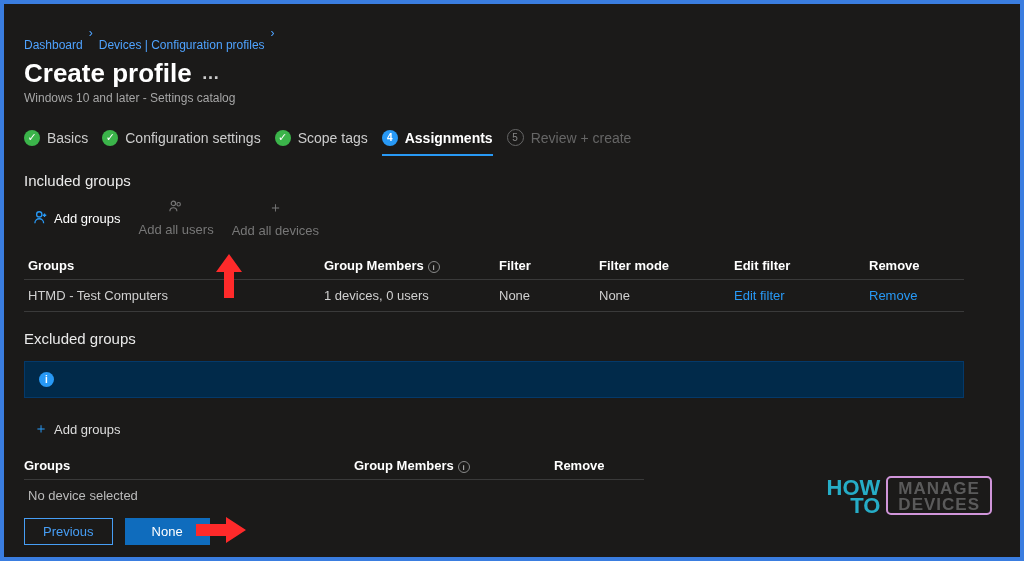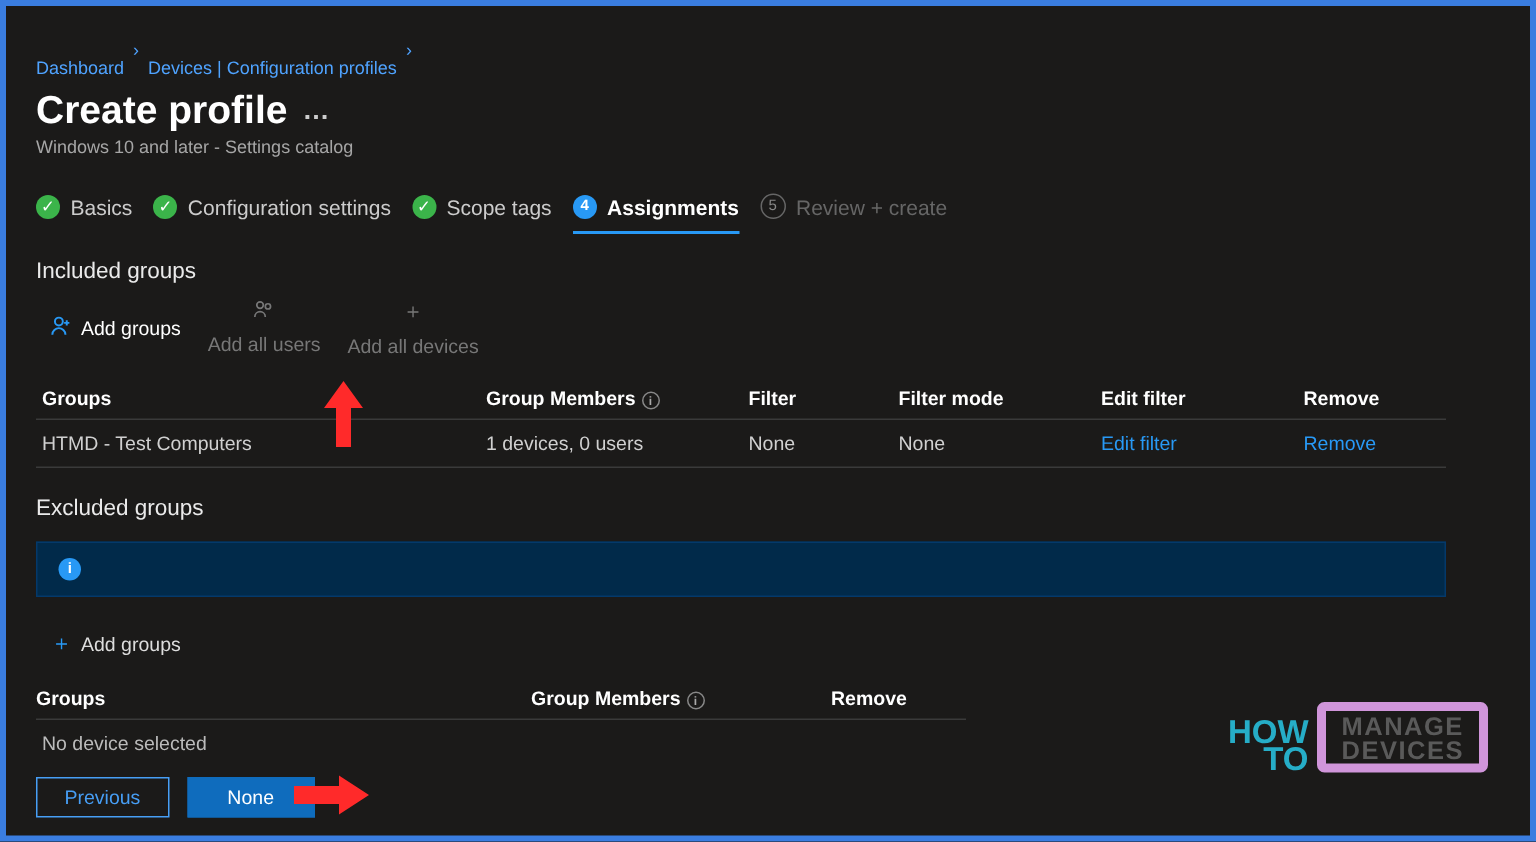--- a/index.html
+++ b/index.html
@@ -81,21 +81,21 @@
 
   
   .arrow-up { position:absolute; left:208px; top:250px; }
   .arrow-right { position:absolute; left:190px; bottom:12px; }
 
   
   .watermark { position:absolute; right:28px; bottom:42px; display:flex; align-items:flex-end; gap:6px; opacity:0.85;}
   .wm-how { text-align:right; line-height:0.82;}
   .wm-how .wm1 { font-size:22px; font-weight:800; color:#28c7e6; display:block; font-family: Arial Black, Arial;}
   .wm-how .wm2 { font-size:22px; font-weight:800; color:#28c7e6; display:block; font-family: Arial Black, Arial;}
-  .wm-box { border:6px solid #f0abfc; border-radius:5px; padding:3px 10px 1px 10px; line-height:0.9;}
+  .wm-box { border:2px solid #f0abfc; border-radius:5px; padding:3px 10px 1px 10px; line-height:0.9;}
   .wm-box span { display:block; color:#666; font-size:17px; font-weight:800; letter-spacing:1px; font-family: Arial Black, Arial;}
 </style>
 </head>
 <body>
 
 <div class="page">
   <div class="breadcrumb">
     <a>Dashboard</a>
     <span class="sep">›</span>
     <a>Devices | Configuration profiles</a>

